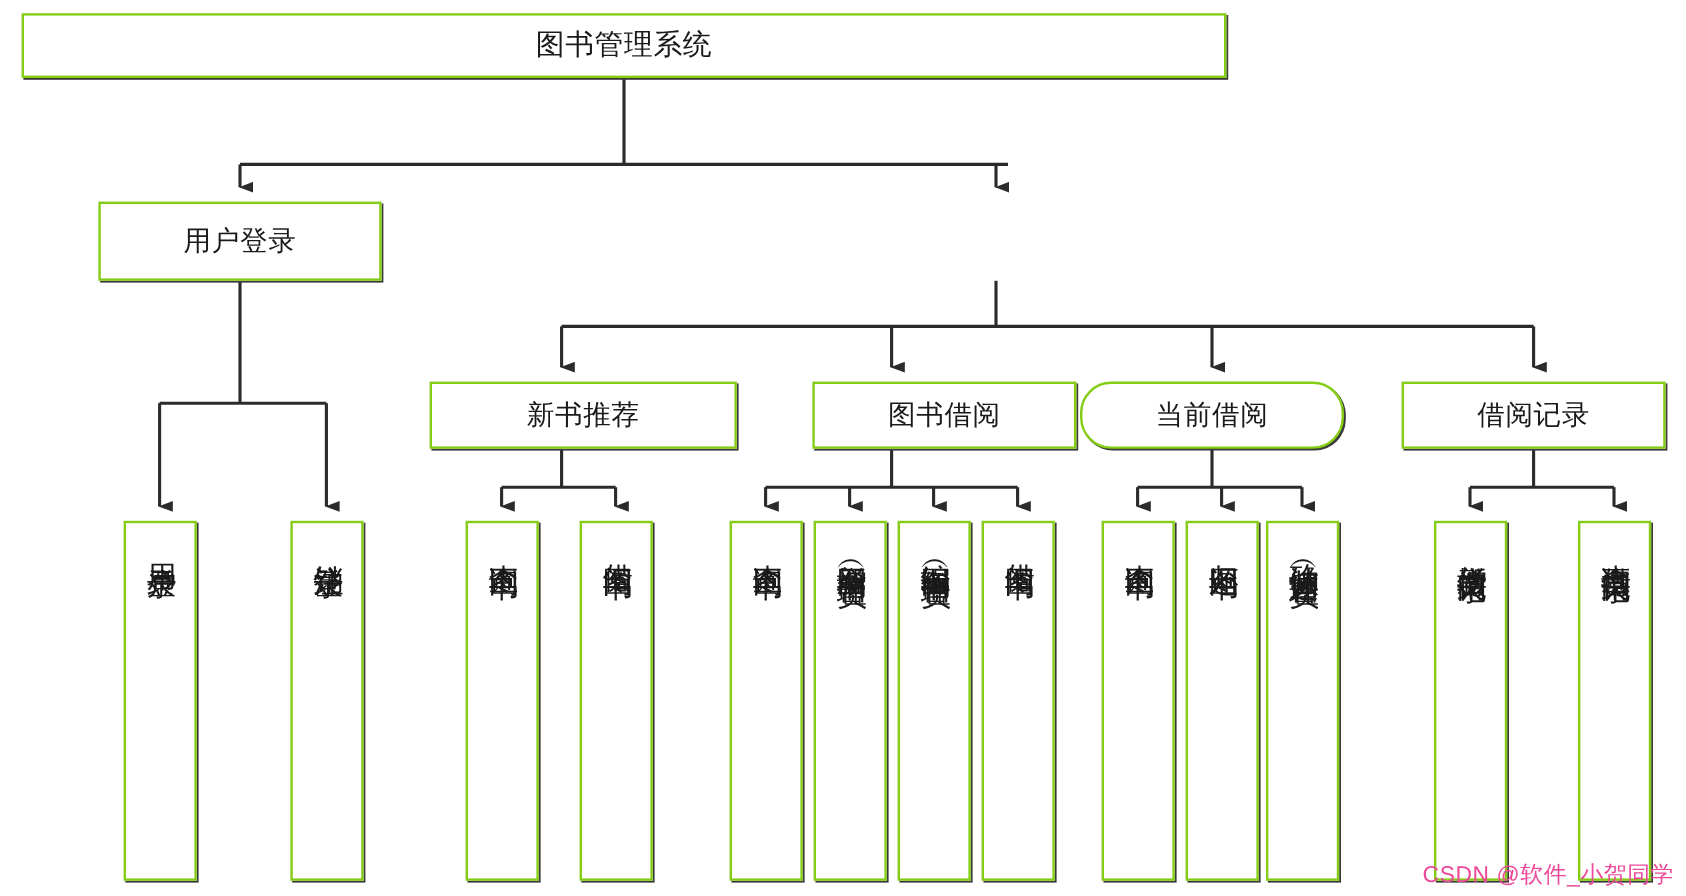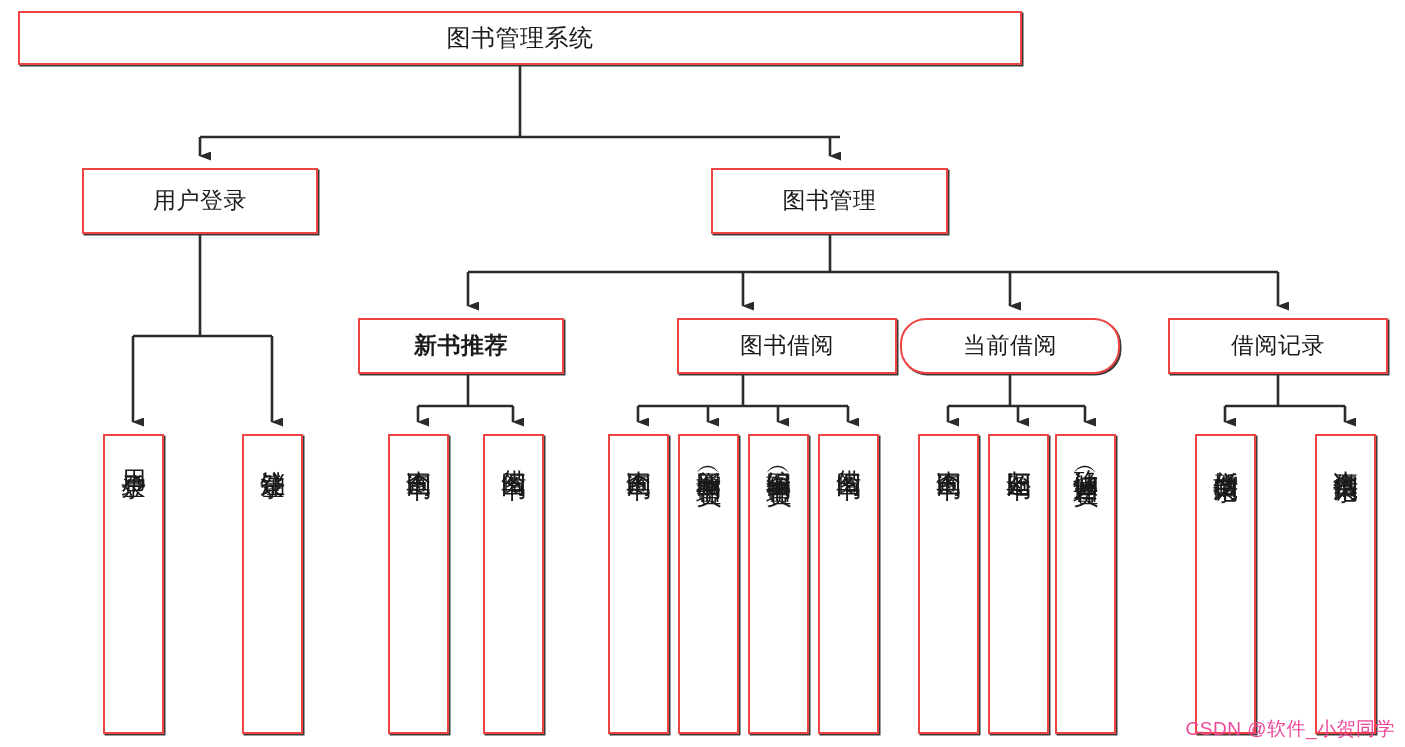--- a/index.html
+++ b/index.html
@@ -23,21 +23,21 @@
     left: 0;
     top: 0;
     width: 1405px;
     height: 747px;
     pointer-events: none;
   }
   .node {
     position: absolute;
     box-sizing: border-box;
     background: #ffffff;
-    border: 2px solid #ef4444;
+    border: 2px solid #84cc16;
     box-shadow: 1.5px 1.5px 0 0 #3a3a3a;
     display: flex;
     align-items: center;
     justify-content: center;
     color: #1a1a1a;
     overflow: hidden;
   }
   .node-label {
     display: block;
     text-align: center;
@@ -131,25 +131,22 @@
   </svg>
 
   <div class="node horiz root" style="left:18px; top:11px; width:1004px; height:54px;">
     <span class="node-label">图书管理系统</span>
   </div>
 
   <div class="node horiz" style="left:82px; top:168px; width:236px; height:66px;">
     <span class="node-label">用户登录</span>
   </div>
 
-  <div class="node horiz" style="left:711px; top:168px; width:237px; height:66px;">
-    <span class="node-label">图书管理</span>
-  </div>
-
-  <div class="node horiz" style="left:358px; top:318px; width:206px; height:56px;font-weight:bold;">
+
+  <div class="node horiz" style="left:358px; top:318px; width:256px; height:56px;">
     <span class="node-label">新书推荐</span>
   </div>
 
   <div class="node horiz" style="left:633px; top:318px; width:220px; height:56px;margin-left:44px;">
     <span class="node-label">图书借阅</span>
   </div>
 
   <div class="node horiz" style="left:900px; top:318px; width:220px; height:56px;border-radius:26px;">
     <span class="node-label">当前借阅</span>
   </div>

